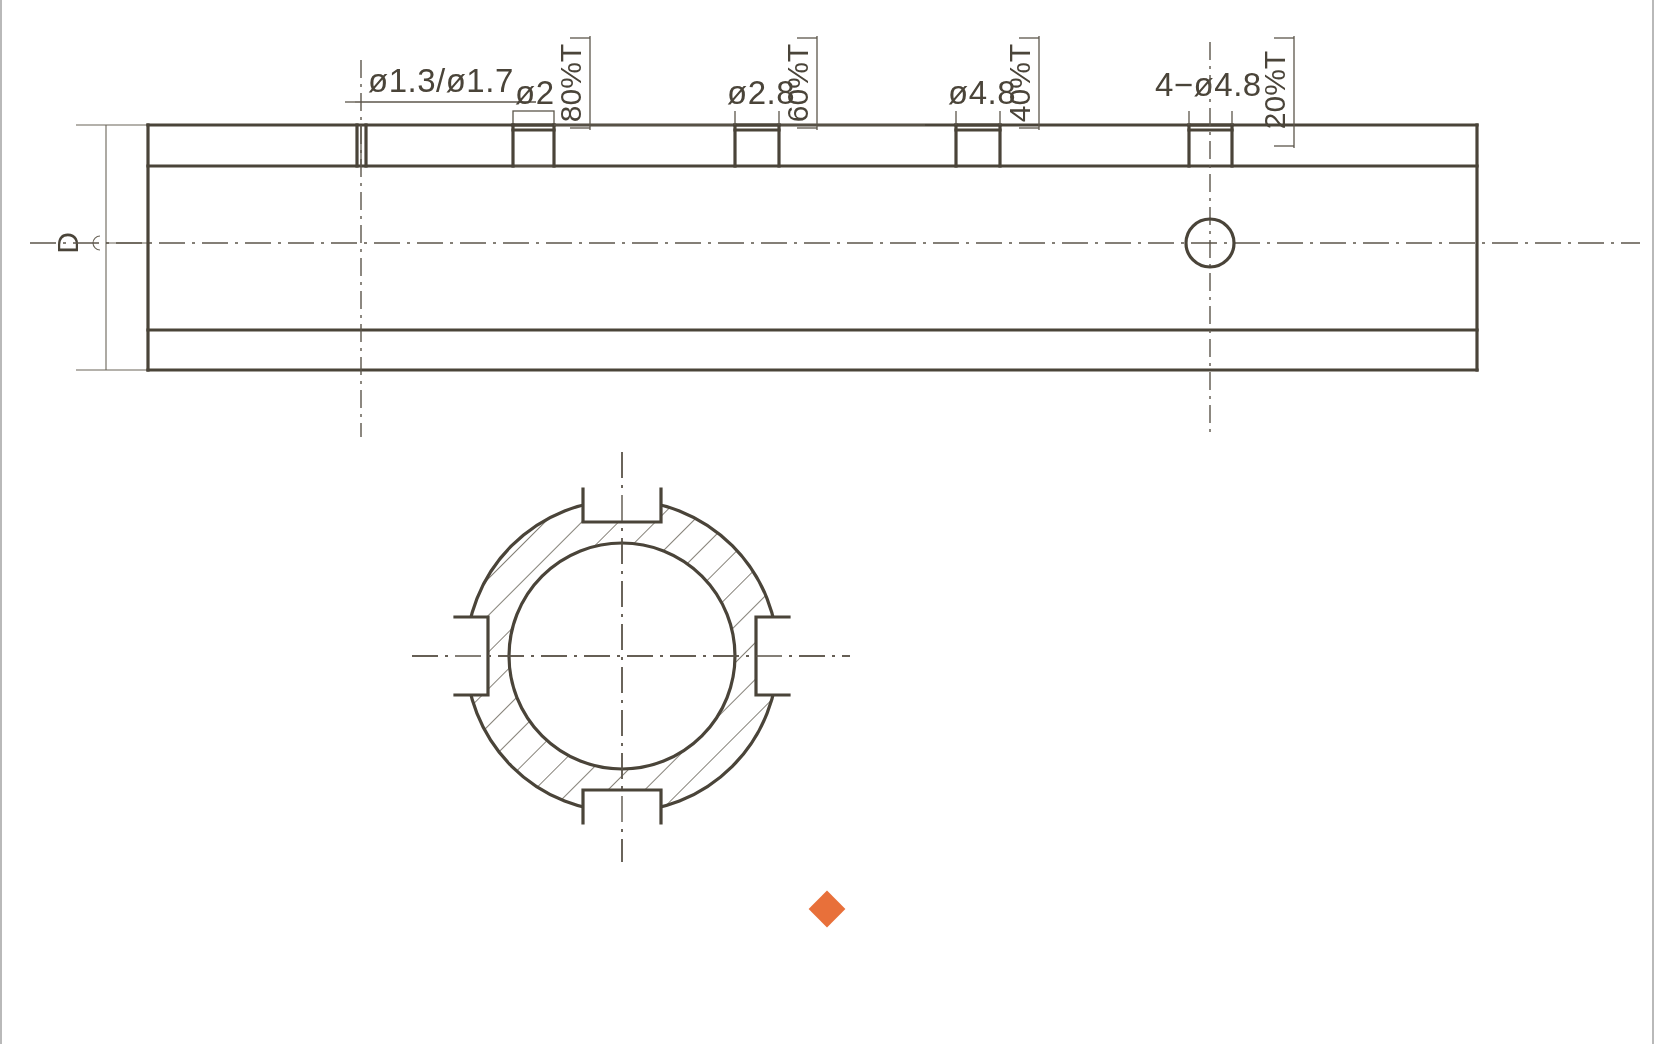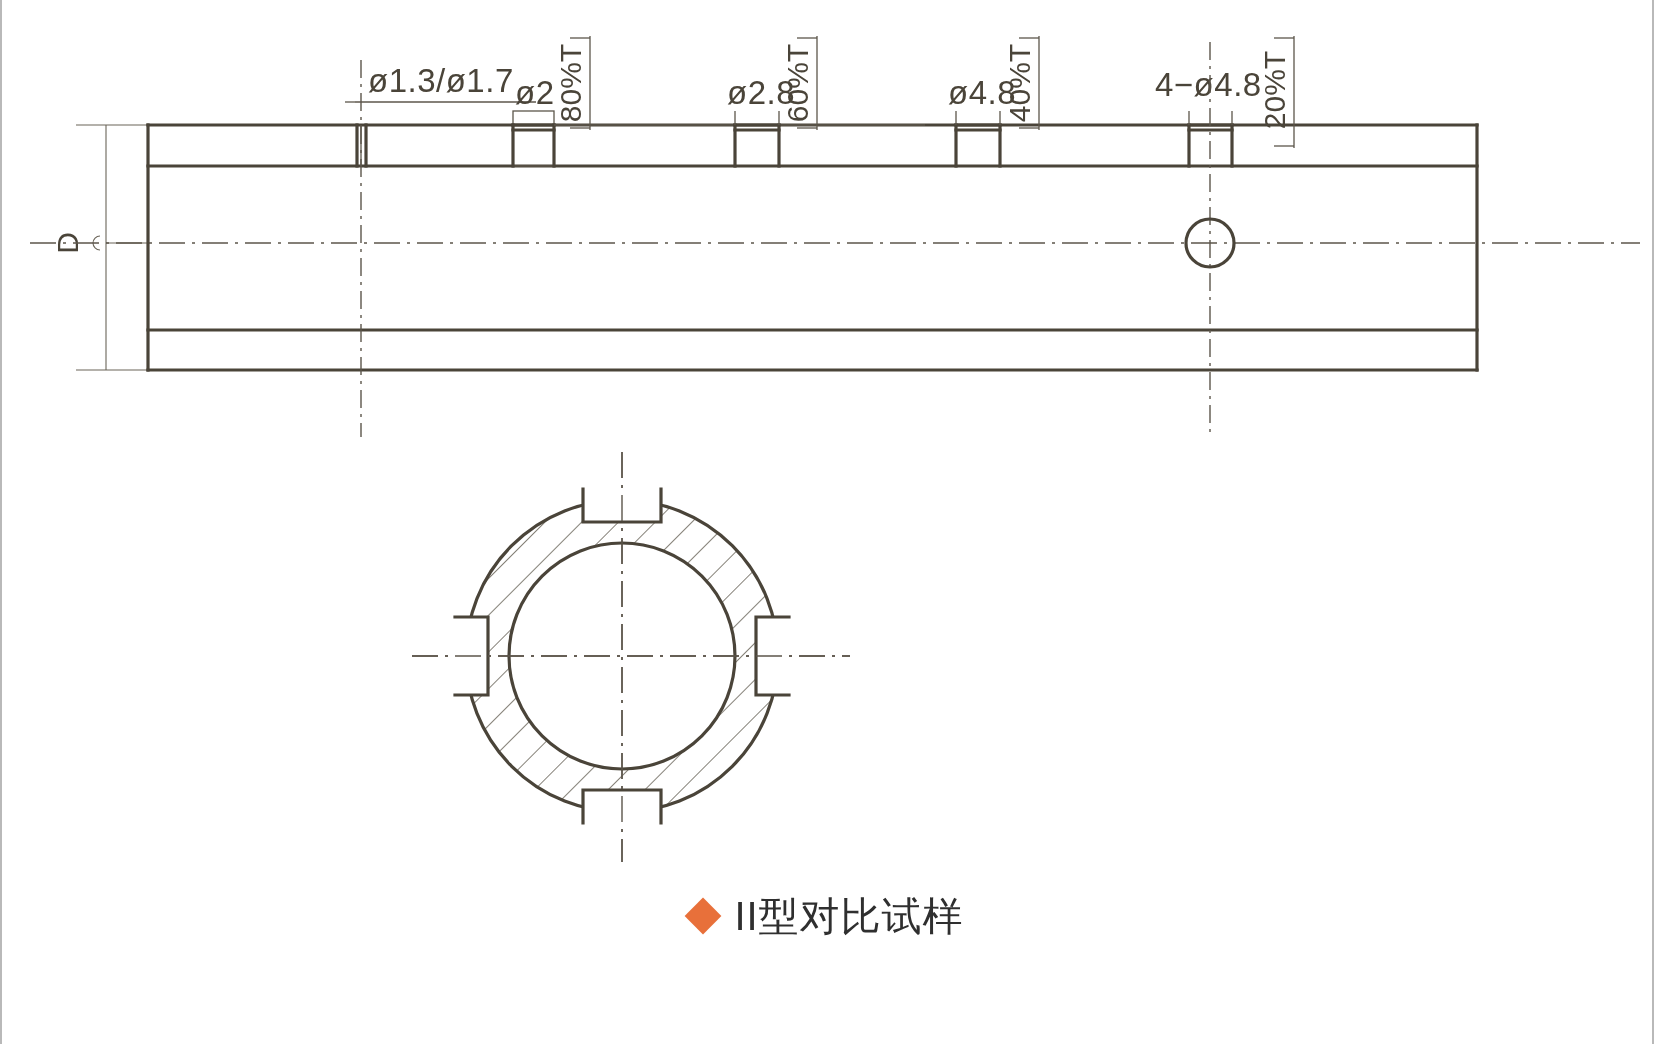--- a/index.html
+++ b/index.html
@@ -277,16 +277,15 @@
       <line class="center" x1="412" y1="656" x2="850" y2="656"></line>
       <line class="center" x1="622" y1="452" x2="622" y2="862"></line>
     </g>
   </svg>
 
   <div class="edge-line" style="left:0;top:0;width:2px;height:1044px;"></div>
   <div class="edge-line" style="right:0;top:0;width:2px;height:1044px;"></div>
 
   <div id="caption-block">
     <span class="caption-diamond"></span>
-    <span class="caption-text">II型对比试样</span>
   </div>
 
 </div>
 
 </body></html>

